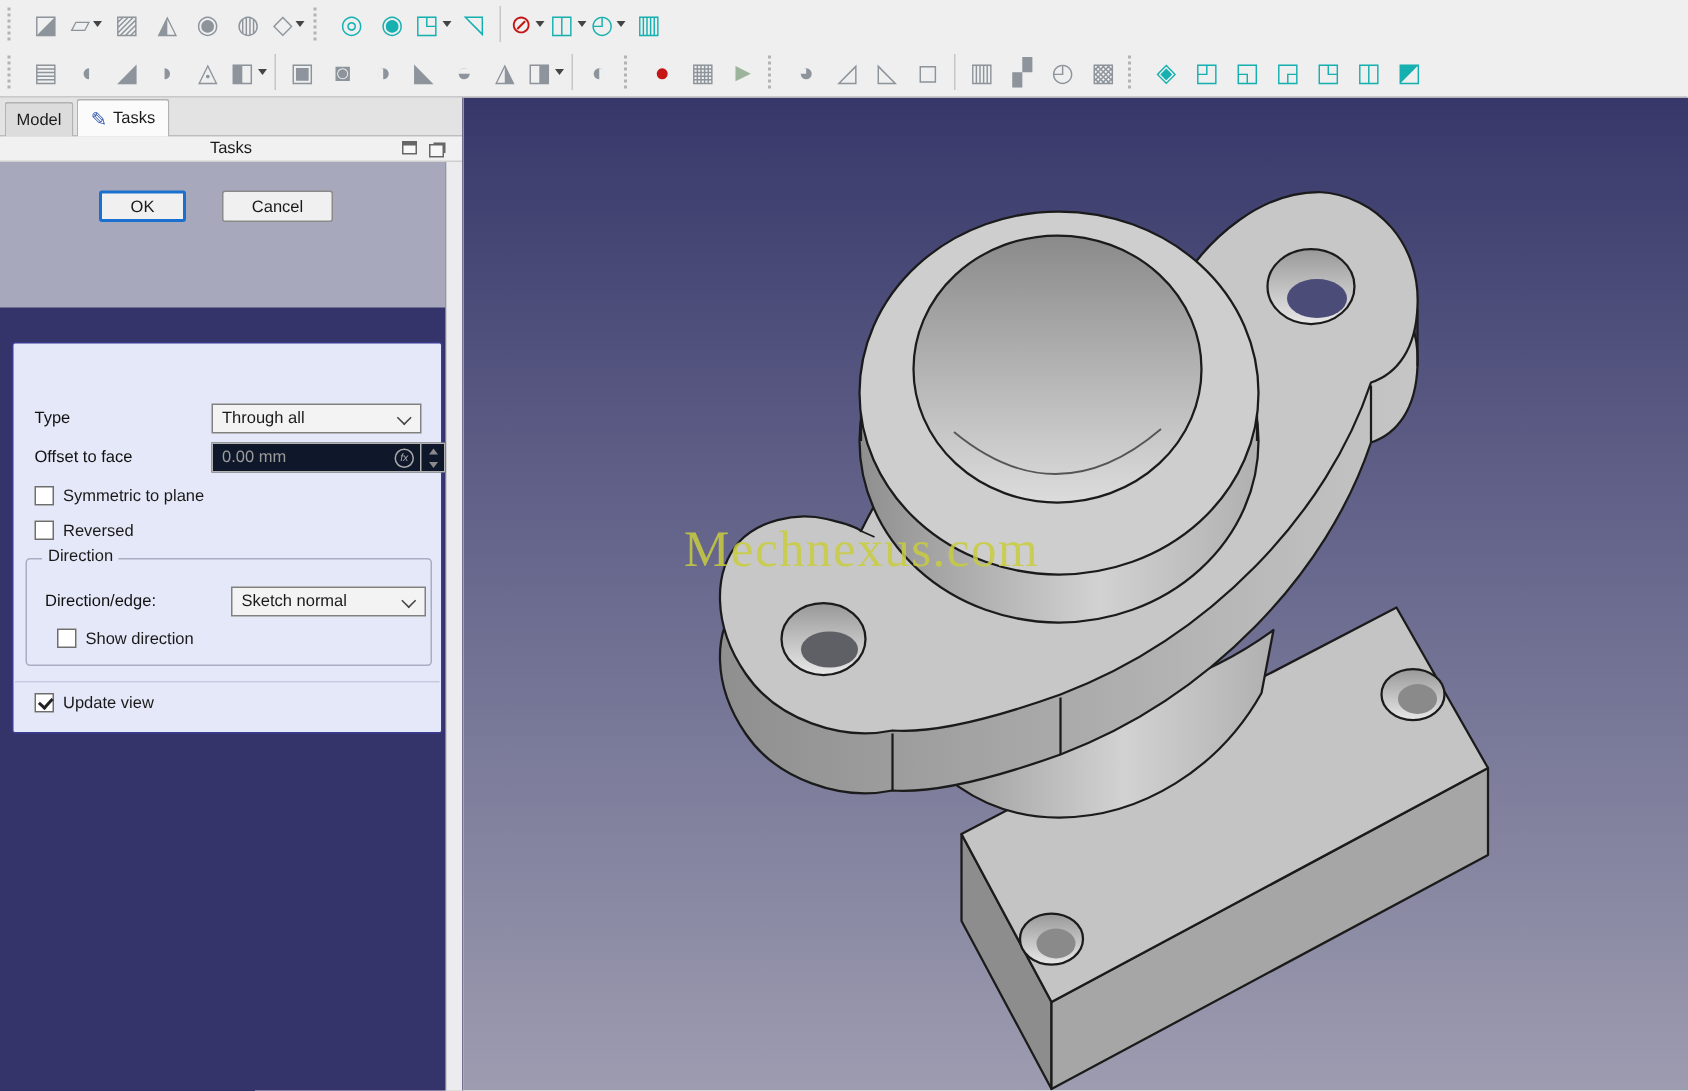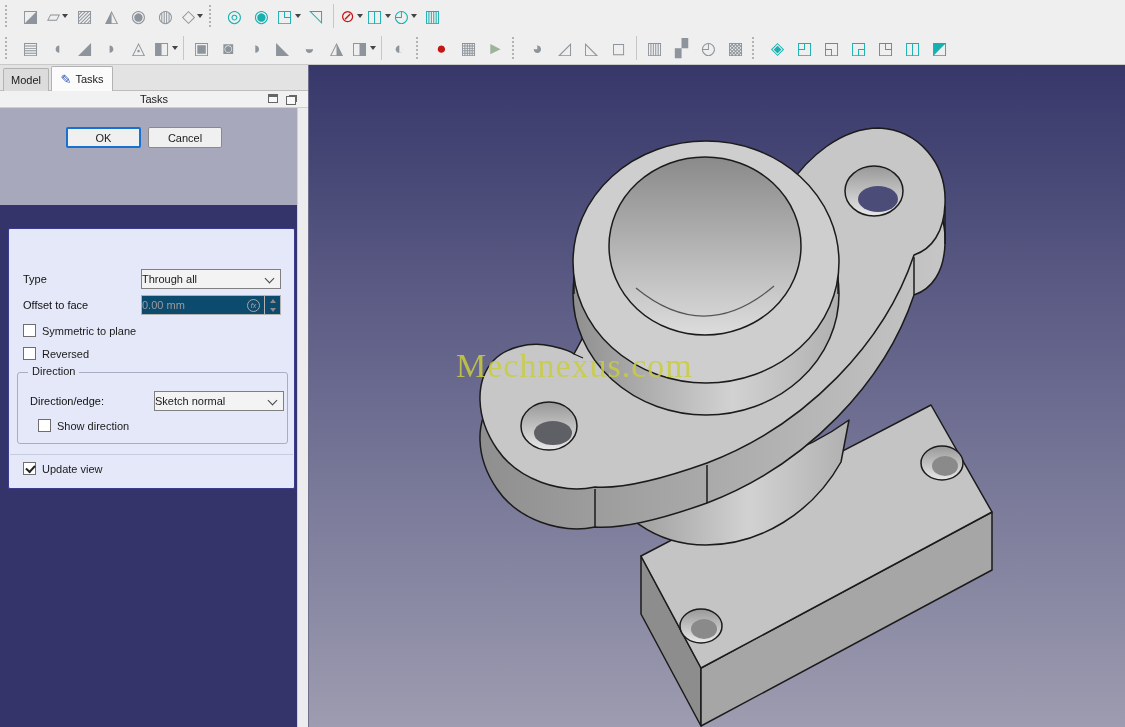--- a/index.html
+++ b/index.html
@@ -37,43 +37,43 @@
   .win-icon.dock { border-top:3px solid #666; }
   .win-icon.float { box-shadow:2px -2px 0 -1px #666; margin-top:2px; }
 
   #task-scrollbar { position:absolute; right:0; top:43px; width:11px; bottom:0; background:#ececee;
     border-left:1px solid #cfcfd4; }
 
   #task-area { position:absolute; left:0; top:43px; right:11px; bottom:0; background:#34346a; }
   #button-band { position:absolute; left:0; top:0; width:100%; height:97px; background:#a8a8bc; }
   .btn { position:absolute; top:19px; height:21px; background:#f0f0f0; border:1px solid #8a8a8a;
     border-radius:2px; font-size:11px; display:flex; align-items:center; justify-content:center; }
-  #btn-ok { left:66px; width:75px; border:2px solid #1a70cf; }
+  #btn-ok { left:66px; width:58px; border:2px solid #1a70cf; }
   #btn-cancel { left:148px; width:74px; }
 
   
   #pocket { position:absolute; left:8px; top:120px; width:287px; height:261px; background:#e4e8f8;
     border:1px solid #3b3b8f; border-radius:2px; }
   #pocket-header { position:absolute; left:0; top:0; width:100%; height:26px;
     background:linear-gradient(#f0f3fb, #b8c1db); border-bottom:1px solid #aab1c9;
     display:flex; align-items:center; padding:0 6px; border-radius:2px 2px 0 0; }
   #pocket-title { font-weight:bold; color:#2b50bd; font-size:12px; margin-left:5px; }
   #collapse-btn { position:absolute; right:6px; top:5px; width:16px; height:16px; border-radius:50%;
     background:#e7ecf8; border:1px solid #9aa6c8; color:#2a52be; font-weight:bold;
     display:flex; align-items:center; justify-content:center; }
   #collapse-btn span { display:block; transform:rotate(-90deg); font-size:11px; line-height:1; }
 
   .form-label { position:absolute; left:14px; font-size:11px; color:#111; }
   .combo { position:absolute; height:20px; background:#f3f3f3; border:1px solid #808080;
-    display:flex; align-items:center; font-size:11px; }
+    display:flex; align-items:center; padding-left:6px; font-size:11px; }
   .combo .chev { position:absolute; right:7px; top:5px; width:7px; height:7px;
     border-right:1.4px solid #444; border-bottom:1.4px solid #444; transform:rotate(45deg); }
   #combo-type { left:132px; top:40px; width:140px; }
-  #spin-offset { position:absolute; left:132px; top:66px; width:140px; height:20px; background:#0c4a6e;
-    border:1px solid #b2b2b2; color:#9b9b9b; display:flex; align-items:center; padding-left:0; }
+  #spin-offset { position:absolute; left:132px; top:66px; width:156px; height:20px; background:#0f172a;
+    border:1px solid #b2b2b2; color:#9b9b9b; display:flex; align-items:center; padding-left:6px; }
   .fx-circle { position:absolute; right:20px; top:3px; width:13px; height:13px; border-radius:50%;
     border:1px solid #a8a8a8; color:#a8a8a8; font-size:7px; font-style:italic;
     display:flex; align-items:center; justify-content:center; }
   .spinner { position:absolute; right:0; top:0; width:16px; height:18px; border-left:1px solid #b2b2b2;
     display:flex; flex-direction:column; }
   .spinner div { flex:1; display:flex; align-items:center; justify-content:center; }
   .sp-up::after { content:''; border-left:3.5px solid transparent; border-right:3.5px solid transparent;
     border-bottom:4px solid #8a8a8a; }
   .sp-dn::after { content:''; border-left:3.5px solid transparent; border-right:3.5px solid transparent;
     border-top:4px solid #8a8a8a; }

